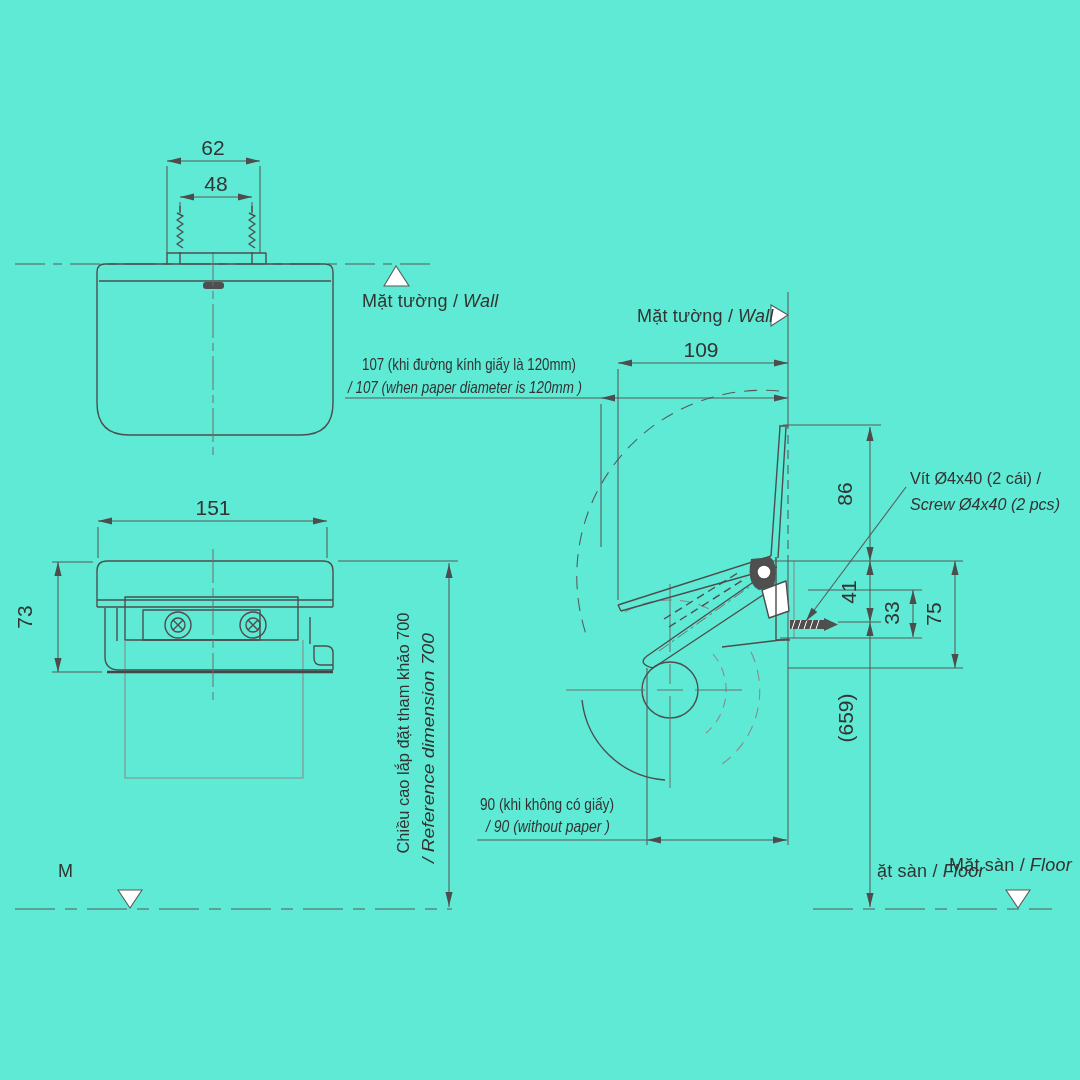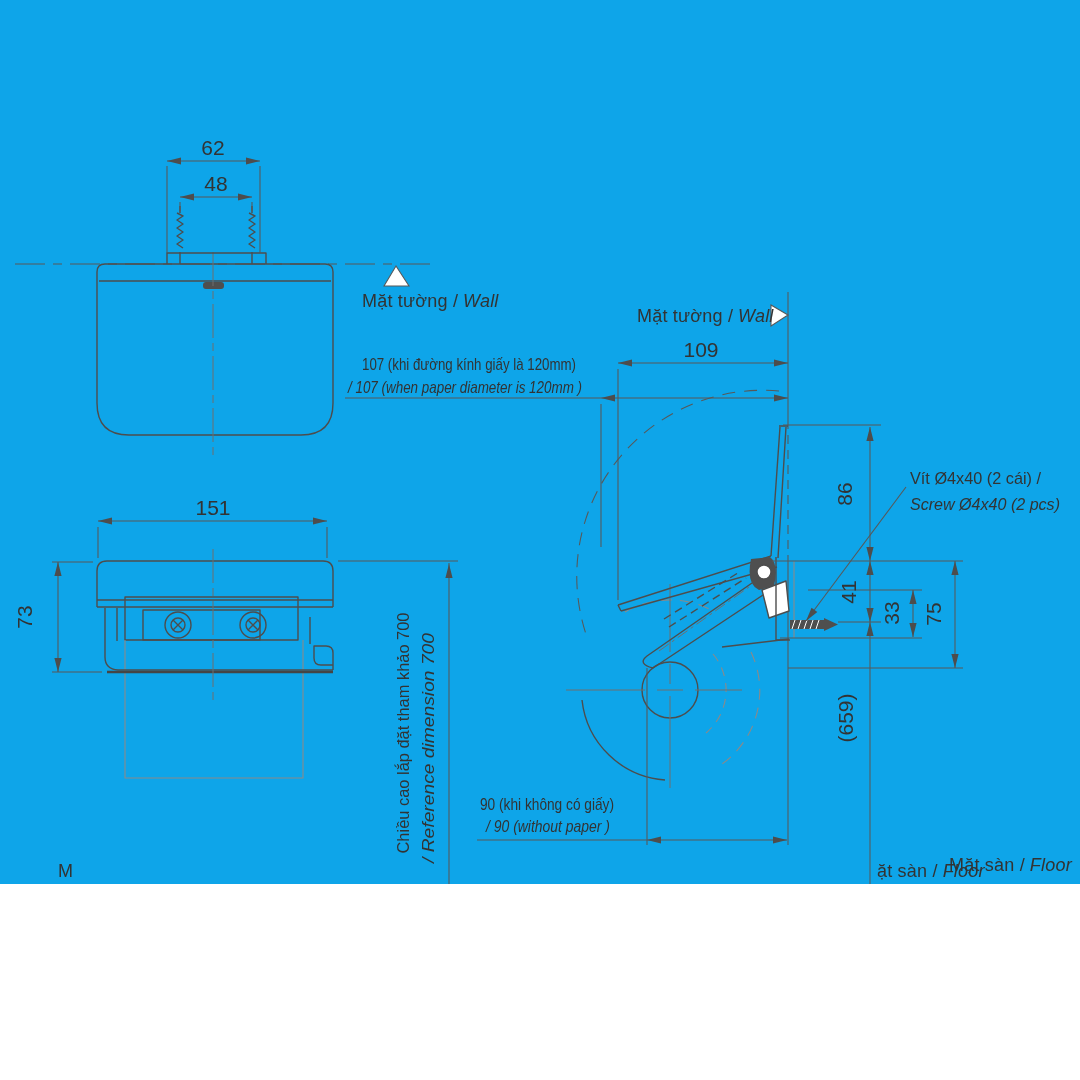--- a/index.html
+++ b/index.html
@@ -1,16 +1,16 @@
 <!DOCTYPE html>
 <html><head>
 <meta charset="utf-8">
 <style>
   html,body{margin:0;padding:0;background:#fff;}
-  .page{width:1080px;height:884px;background:#0ea5e9;position:relative;overflow:hidden;}
+  .page{width:1080px;height:1080px;background:#5eead4;position:relative;overflow:hidden;}
   svg{display:block;}
   
   .s  {stroke:#4d4d4d;stroke-width:1.4;fill:none;stroke-linejoin:round;}
   .s2 {stroke:#454545;stroke-width:2.6;fill:none;}
   .sl {stroke:#8a8a8a;stroke-width:1.1;fill:none;}
   .d  {stroke:#585858;stroke-width:1.05;fill:none;}
   .cl {stroke:#6f6f6f;stroke-width:1;fill:none;}
   .ar {fill:#4d4d4d;stroke:none;}
   .dk {fill:#4f4f4f;stroke:none;}
   .wf {fill:#ffffff;}

